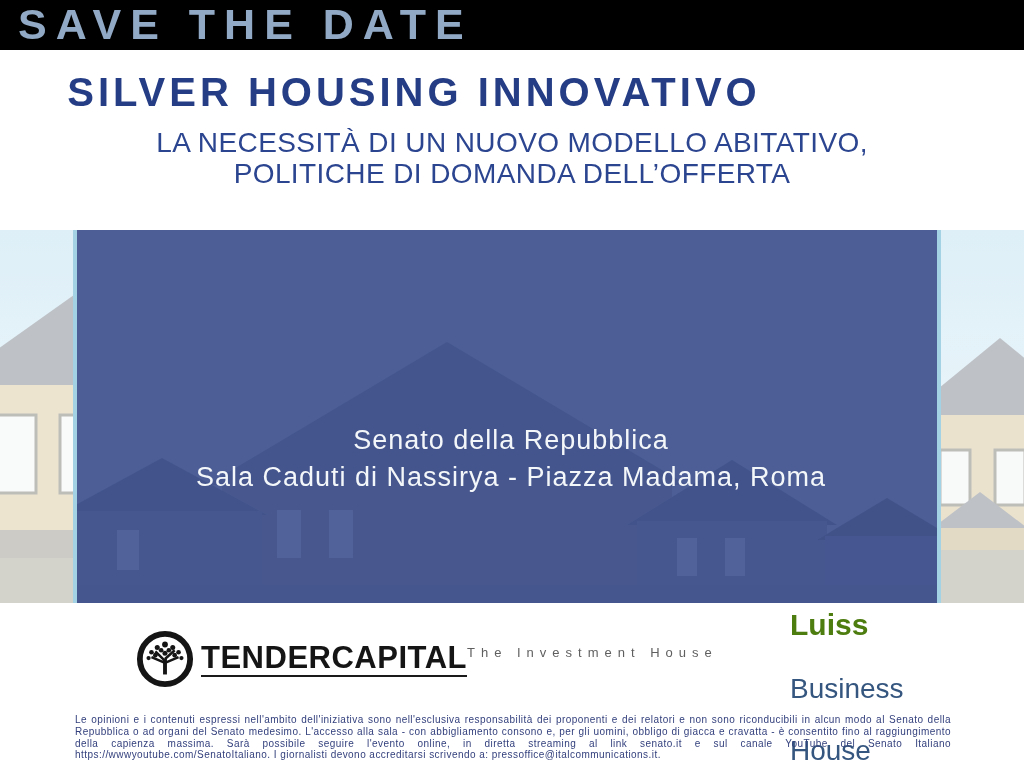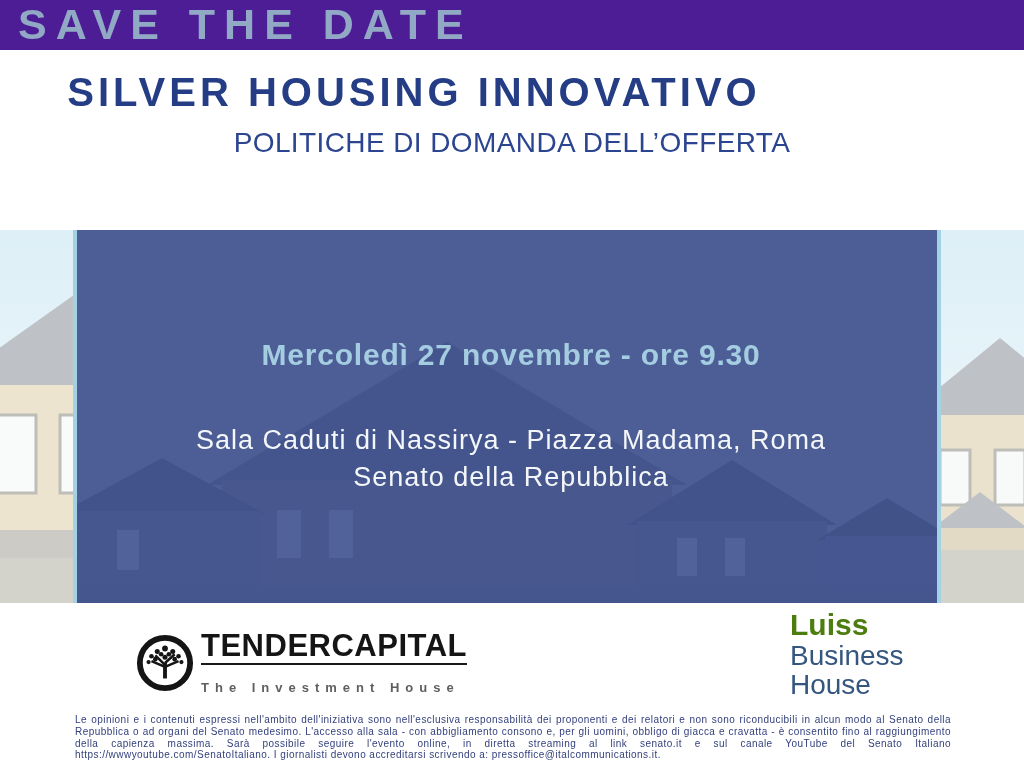--- a/index.html
+++ b/index.html
@@ -8,21 +8,21 @@
     position:relative;
     width:1024px; height:768px;
     background:#ffffff;
     font-family:"Liberation Sans", sans-serif;
     overflow:hidden;
   }
 
   
   .banner {
     position:absolute; top:0; left:0; width:1024px; height:50px;
-    background:#4c1d95;
+    background:#000000;
     overflow:hidden;
   }
   .banner-text {
     position:absolute; left:18px; top:-2px;
     font-size:43px; font-weight:800; letter-spacing:9px;
     color:#91a9c4; line-height:52px;
     white-space:nowrap;
   }
 
   
@@ -76,58 +76,59 @@
     line-height:37px;
     color:#f4f7f9;
   }
 
   
   .tc-logo {
     position:absolute; left:136px; top:630px;
     display:flex; align-items:center; gap:7px;
   }
   .tc-icon { width:58px; height:58px; flex:0 0 auto; }
-  .tc-textcol { display:flex; flex-direction:column; }
+  .tc-textcol { display:flex; flex-direction:row; }
   .tc-name {
     font-size:31px; font-weight:800; letter-spacing:0.5px;
     color:#151515; line-height:32px;
     border-bottom:2px solid #1a1a1a;
     padding-bottom:1px;
   }
   .tc-tagline {
-    margin-top:15px;
-    font-size:13px; font-weight:700; letter-spacing:6px;
+    margin-top:3px;
+    font-size:13px; font-weight:400; letter-spacing:6px;
     color:#5f5f5f;
   }
 
   .luiss-logo {
     position:absolute; left:790px; top:609px;
     display:flex; flex-direction:column;
   }
   .luiss-line1 { font-size:30px; font-weight:bold; color:#4d7c0f; line-height:32px; }
-  .luiss-line2, .luiss-line3 { font-size:28px; font-weight:400; color:#35567f; line-height:29px; }
+  .luiss-line2, .luiss-line3 { font-size:28px; font-weight:400; color:#35567f; line-height:29px;margin-top:33px; }
 
   
   .disclaimer {
     position:absolute; left:75px; top:714px; width:876px;
     font-size:10px; font-weight:normal; letter-spacing:0.45px;
     line-height:11.8px;
     color:#323f7c;
     text-align:justify;
   }
 </style>
 </head>
 <body>
 
 <div class="banner">
   <div class="banner-text">SAVE THE DATE</div>
 </div>
 
 <h1 class="event-title">SILVER HOUSING INNOVATIVO</h1>
 <div class="event-subtitle">
+  <div>LA NECESSITÀ DI UN NUOVO MODELLO ABITATIVO,</div>
   <div>POLITICHE DI DOMANDA DELL’OFFERTA</div>
 </div>
 
 <div class="photo-band">
   <svg class="scene" viewBox="0 0 1024 373" preserveAspectRatio="none" aria-hidden="true">
     <defs>
       <linearGradient id="sky" x1="0" y1="0" x2="0" y2="1">
         <stop offset="0" stop-color="#c6e4f2"></stop>
         <stop offset="1" stop-color="#e9f4f8"></stop>
       </linearGradient>
@@ -177,24 +178,23 @@
     <rect x="-10" y="281" width="195" height="94" fill="#465690"></rect>
     <polygon points="740,310 810,268 880,310" fill="#405088"></polygon>
     <rect x="748" y="306" width="130" height="70" fill="#455590"></rect>
     <rect x="200" y="280" width="24" height="48" fill="#53639b"></rect>
     <rect x="252" y="280" width="24" height="48" fill="#53639b"></rect>
     <rect x="600" y="308" width="20" height="38" fill="#52629a"></rect>
     <rect x="648" y="308" width="20" height="38" fill="#52629a"></rect>
     <rect x="40" y="300" width="22" height="40" fill="#52629a"></rect>
     <rect x="0" y="355" width="868" height="18" fill="#44548d"></rect>
   </svg>
-  <div class="panel-date">Mercoledì 27 novembre - ore 9.30</div>
   <div class="panel-venue">
+    <div>Senato della Repubblica</div>
     <div>Sala Caduti di Nassirya - Piazza Madama, Roma</div>
-    <div>Senato della Repubblica</div>
   </div>
 </div>
 
 <div class="tc-logo">
   <svg class="tc-icon" viewBox="0 0 60 60" aria-hidden="true">
     <circle cx="30" cy="30" r="26" fill="none" stroke="#151515" stroke-width="6"></circle>
     <rect x="28" y="30" width="4" height="16" fill="#151515"></rect>
     <path d="M30 32 L20 22 M30 30 L40 21 M30 34 L16 28 M30 34 L44 28" stroke="#151515" stroke-width="2.6" fill="none"></path>
     <g fill="#151515">
       <circle cx="30" cy="15" r="3"></circle>

